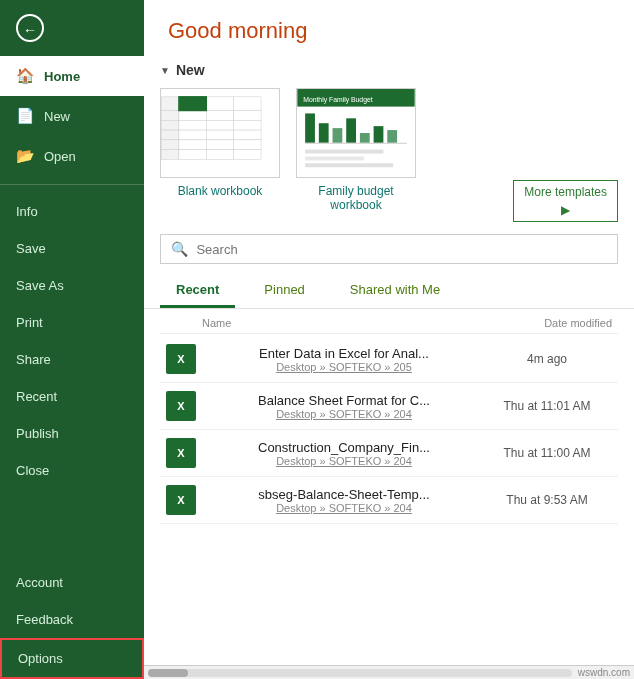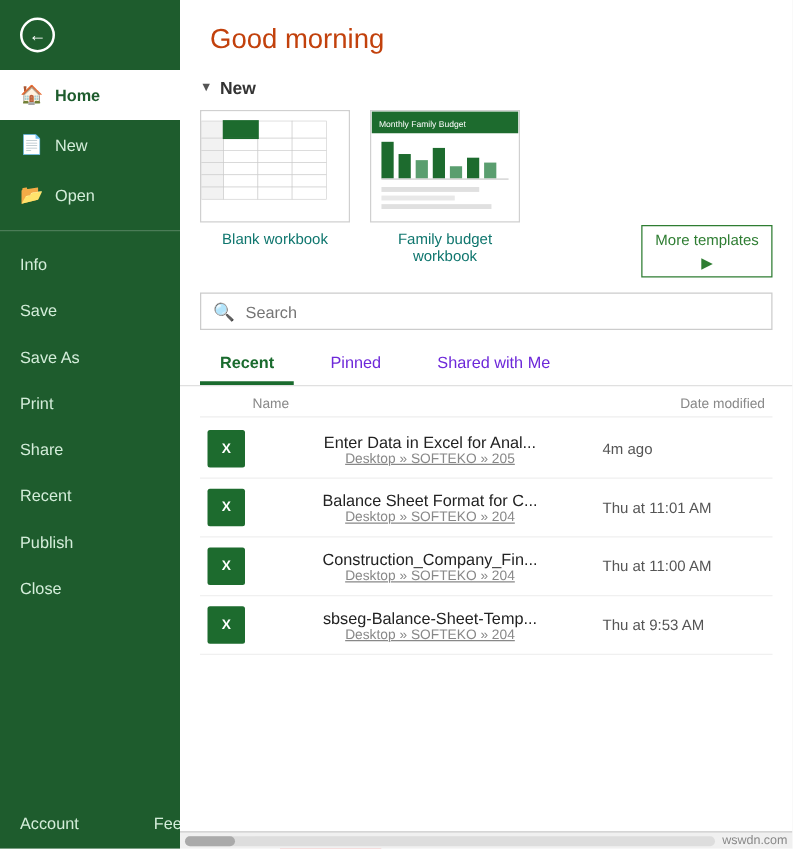--- a/index.html
+++ b/index.html
@@ -38,21 +38,21 @@
       gap: 10px;
     }
     .sidebar-item.active {
       background: #fff;
       color: #1e5c2d;
       font-weight: 600;
     }
     .sidebar-item .icon { font-size: 15px; flex-shrink: 0; width: 18px; text-align: center; }
     .sidebar-divider { border: none; border-top: 1px solid rgba(255,255,255,0.2); margin: 8px 0; }
     .sidebar-spacer { flex: 1; }
-    .sidebar-bottom { display: flex; flex-direction: row; gap: 28px; }
+    .sidebar-bottom { display: flex; flex-direction: column; }
     .sidebar-item.options-highlight {
       border: 2px solid #e74c3c;
     }
 
     
     #main {
       flex: 1;
       background: #fff;
       display: flex;
       flex-direction: column;
@@ -163,21 +163,21 @@
       display: flex;
       gap: 13px;
       padding: 10px 16px 0 16px;
       border-bottom: 1px solid #e0e0e0;
       margin-bottom: 4px;
     }
     .tab {
       padding: 8px 16px;
       font-size: 13px;
       cursor: pointer;
-      color: #6d28d9;
+      color: #4d7c0f;
       border-bottom: 3px solid transparent;
       font-weight: 400;
     }
     .tab.active {
       color: #1a6b2e;
       border-bottom: 3px solid #1a6b2e;
       font-weight: 600;
     }
 
     
@@ -210,21 +210,21 @@
       color: #fff;
       font-size: 11px;
       font-weight: bold;
       flex-shrink: 0;
       margin-right: 10px;
       border-radius: 2px;
     }
     .file-info { flex: 1; min-width: 0; text-align: center; }
     .file-name { font-size: 13px; color: #222; white-space: nowrap; overflow: hidden; text-overflow: ellipsis; }
     .file-path { font-size: 11px; color: #888; white-space: nowrap; overflow: hidden; text-overflow: ellipsis; text-decoration: underline; }
-    .file-date { width: 130px; text-align: left; font-size: 12px; color: #555; flex-shrink: 0; }
+    .file-date { width: 130px; text-align: center; font-size: 12px; color: #555; flex-shrink: 0; }
 
     
     .bottom-scrollbar {
       height: 14px;
       background: #f0f0f0;
       border-top: 1px solid #ccc;
       display: flex;
       align-items: center;
       padding: 0 4px;
     }

